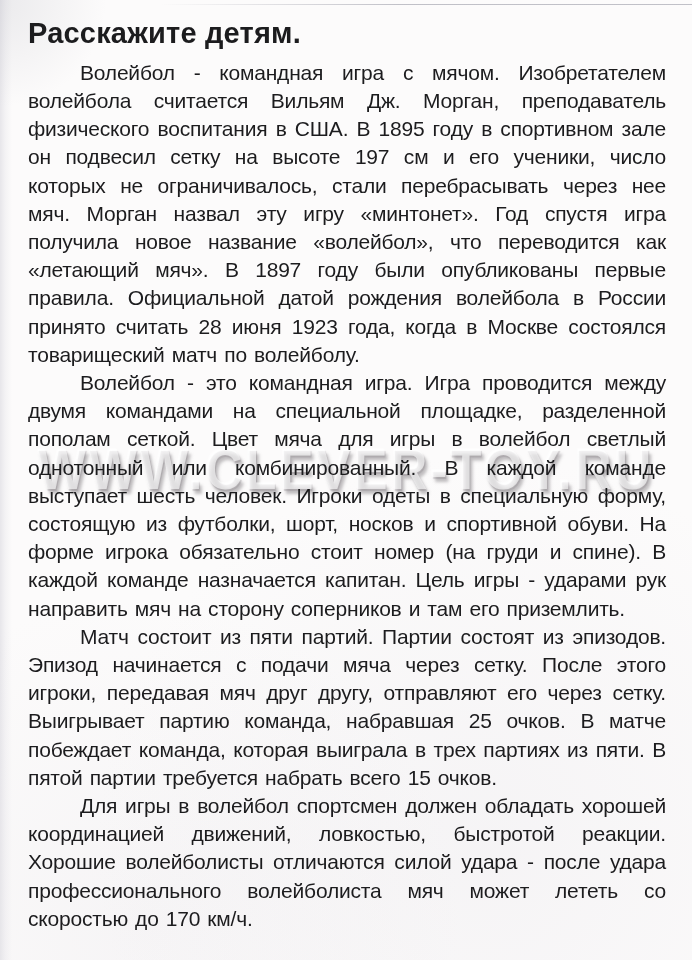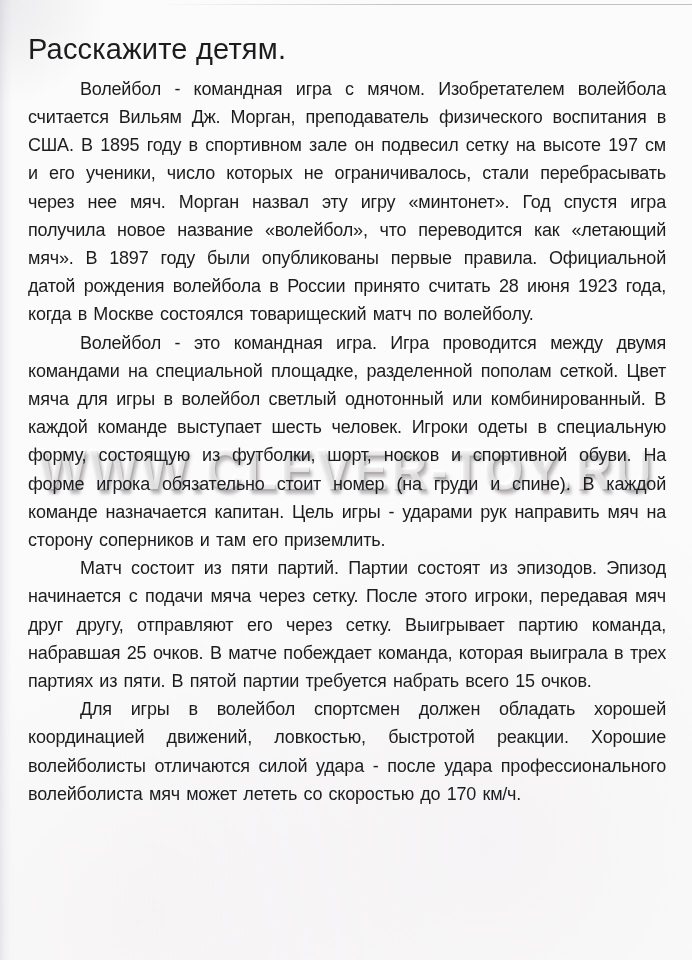--- a/index.html
+++ b/index.html
@@ -29,28 +29,28 @@
       radial-gradient(circle at 70% 88%, rgba(225,222,228,0.25) 0%, rgba(225,222,228,0) 40%),
       radial-gradient(circle at 20% 96%, rgba(228,225,230,0.25) 0%, rgba(228,225,230,0) 30%);
   }
   .content{
     position:absolute;
     left:28px;right:26px;top:16px;
     z-index:2;
   }
   .title{
     font-size:29px;
-    font-weight:400;
+    font-weight:700;
     letter-spacing:0.2px;
-    margin:16px 0 8px 0;
+    margin:0 0 8px 0;
     line-height:1.2;
   }
   .body-text p{
     margin:0;
-    font-size:18px;
+    font-size:21px;
     line-height:28.2px;
     text-align:justify;
     text-align-last:left;
     text-indent:52px;
     letter-spacing:-0.2px;
     word-spacing:1.5px;
   }
   .watermark{
     position:absolute;
     left:0;right:0;

